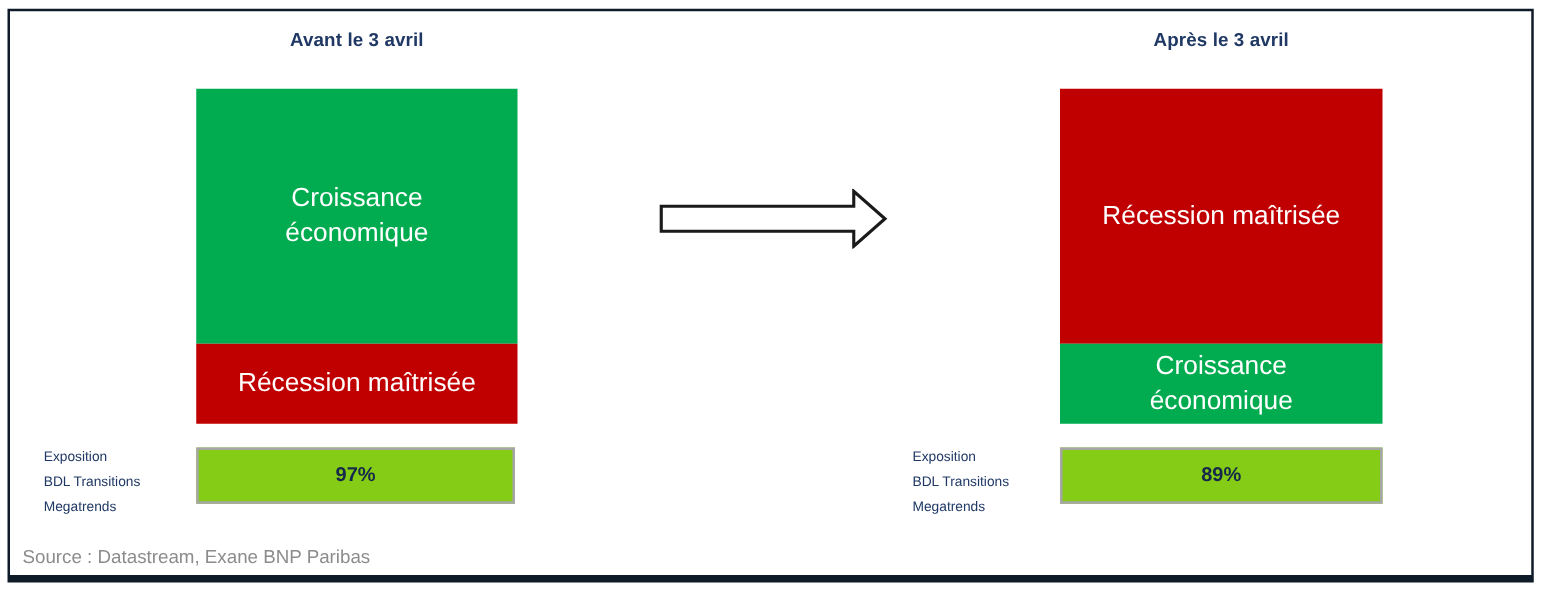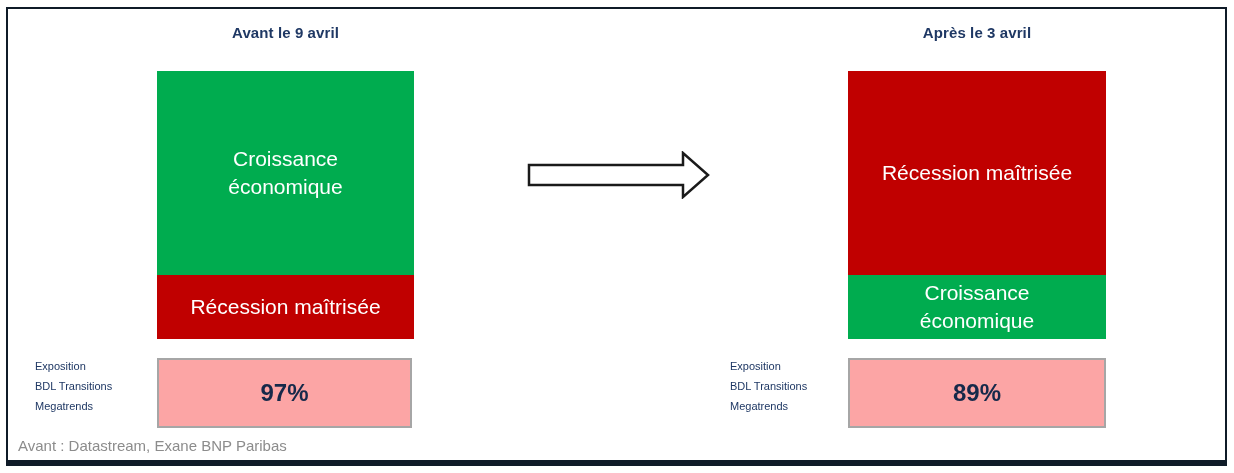--- a/index.html
+++ b/index.html
@@ -49,28 +49,28 @@
     color: #ffffff;
     font-size: 21px;
     line-height: 28px;
   }
   .segment span { display: block; }
   .segment span:empty { display: none; }
 
   .pct-box {
     position: absolute;
     top: 358px;
-    height: 70px;
+    height: 45px;
     box-sizing: border-box;
     border: 2px solid #a6a6a6;
-    background: #fca5a5;
+    background: #84cc16;
     display: flex;
     align-items: center;
     justify-content: center;
-    font-size: 24px;
+    font-size: 16px;
     font-weight: bold;
     color: #16294a;
   }
   .pct-box.left  { left: 157px; width: 255px; }
   .pct-box.right { left: 848px; width: 258px; }
 
   .exposure-label {
     position: absolute;
     top: 356px;
     font-size: 11px;
@@ -93,21 +93,21 @@
     font-size: 15px;
     color: #8c8c8c;
   }
 </style>
 </head>
 <body>
 
 <div class="canvas">
   <div class="frame"></div>
 
-  <div class="panel-title left">Avant le 9 avril</div>
+  <div class="panel-title left">Avant le 3 avril</div>
 
   <div class="stack left">
     <div class="segment" style="height: 204px; background: rgb(0, 172, 79);">
       <div>
         <span>Croissance</span>
         <span>économique</span>
       </div>
     </div>
     <div class="segment" style="height: 64px; background: rgb(192, 0, 0);">
       <div>
@@ -153,14 +153,14 @@
   <div class="exposure-label right">
     <div>Exposition</div>
     <div>BDL Transitions</div>
     <div>Megatrends</div>
   </div>
 
   <div class="pct-box right">
     <span>89%</span>
   </div>
 
-  <div class="source-note">Avant : Datastream, Exane BNP Paribas</div>
+  <div class="source-note">Source : Datastream, Exane BNP Paribas</div>
 </div>
 
 </body></html>

